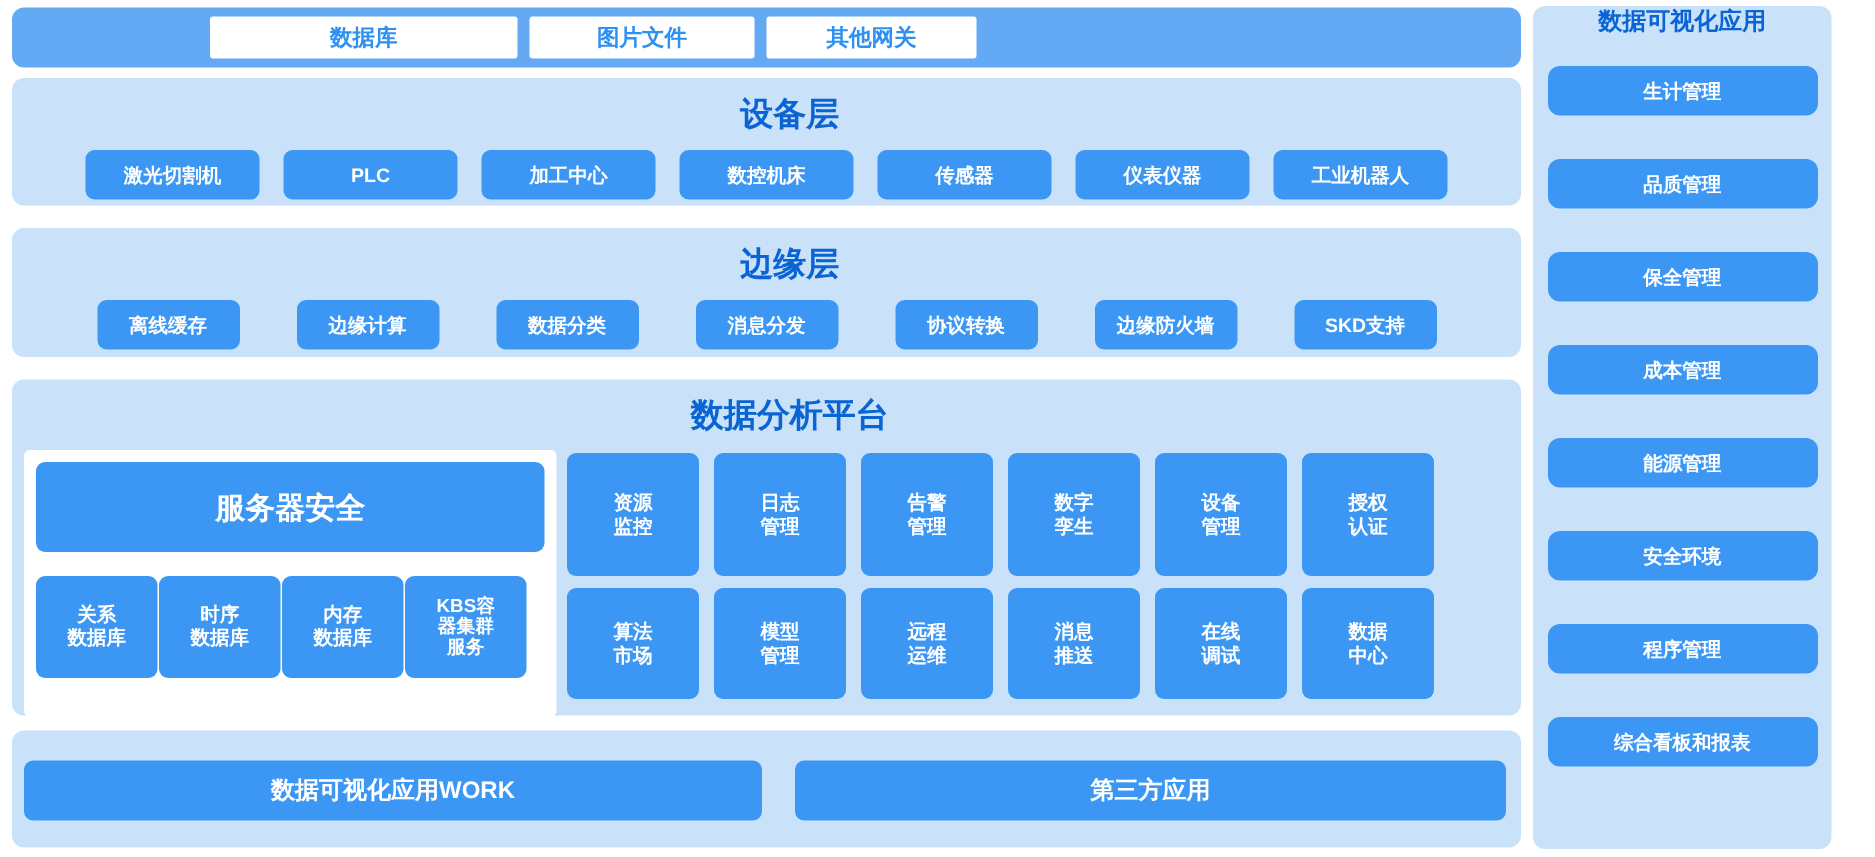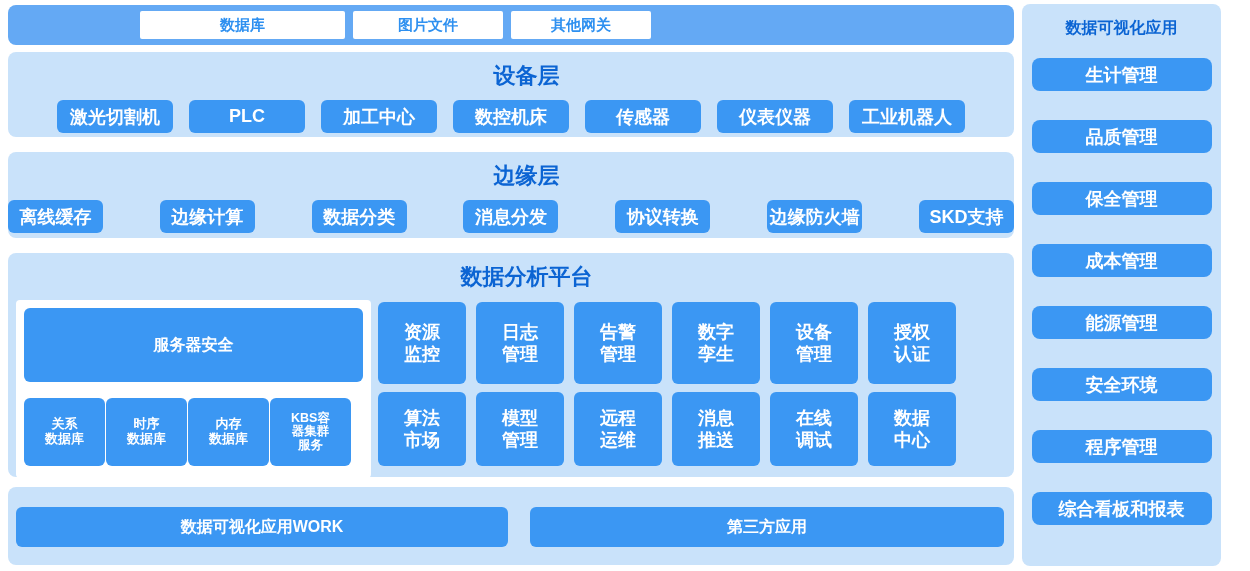--- a/index.html
+++ b/index.html
@@ -18,51 +18,51 @@
   
   .panel { position:absolute; left:8px; width:1006px; background:#c9e2fa;
     border-radius:8px; }
   .panel-title { text-align:center; color:#0b64d3; font-weight:bold;
     font-size:22px; padding-top:9px;padding-left:31px; }
   #device-layer { top:52px;  height:85px; }
   #edge-layer   { top:152px; height:86px; }
   #platform-layer { top:253px; height:224px; }
   #app-layer    { top:487px; height:78px; }
 
-  .btn { background:#3b97f3; color:#ffffff; font-weight:bold; font-size:18px;
+  .btn { background:#3b97f3; color:#ffffff; font-weight:bold; font-size:13px;
     border-radius:6px; display:flex; align-items:center; justify-content:center;
     text-align:center; }
   .btn-row { display:flex; justify-content:center; margin-top:9px; }
   #device-layer .btn-row { gap:16px; }
   .device-btn { width:116px; height:33px; }
-  #edge-layer .btn-row { gap:26px;justify-content:space-between; }
+  #edge-layer .btn-row { gap:38px; }
   .edge-btn { width:95px; height:33px; }
 
   
   .platform-content { display:flex; padding:0 8px; margin-top:8px; }
   .server-box { width:355px; height:178px; background:#ffffff; border-radius:4px;
     padding:8px; }
-  .server-btn { height:74px; font-size:16px; }
+  .server-btn { height:60px; font-size:20px; }
   .db-row { display:flex; gap:1px; margin-top:16px; }
   .db-btn { width:81px; height:68px; font-size:13px; line-height:1.15;
     white-space:pre-line; }
   .db-btn.kbs { font-size:12.5px; line-height:1.08; }
   .module-grid { display:grid; grid-template-columns:repeat(6,88px);
     grid-template-rows:82px 74px; gap:8px 10px; margin-left:7px; margin-top:2px; }
   .module-btn { white-space:pre-line; line-height:1.25; }
 
   
   .app-row { display:flex; padding:12px 8px; gap:22px; margin-top:8px; }
   .app-btn { height:40px; font-size:16px; }
   .app-w1 { width:492px; } .app-w2 { width:474px; }
 
   
   .sidebar { position:absolute; left:1022px; top:4px; width:199px; height:562px;
     background:#c9e2fa; border-radius:8px; display:flex; flex-direction:column;
-    align-items:center; padding-top:14px; }
+    align-items:center; }
   .sidebar-title { color:#0b64d3; font-weight:bold; font-size:16px; }
   .sidebar-btns { display:flex; flex-direction:column; gap:29px; margin-top:19px; }
   .side-btn { width:180px; height:33px; border-radius:8px; }
 </style>
 </head>
 <body>
 
 <div class="strip">
   <div class="strip-box sw1">数据库</div>
   <div class="strip-box sw3">图片文件</div>

